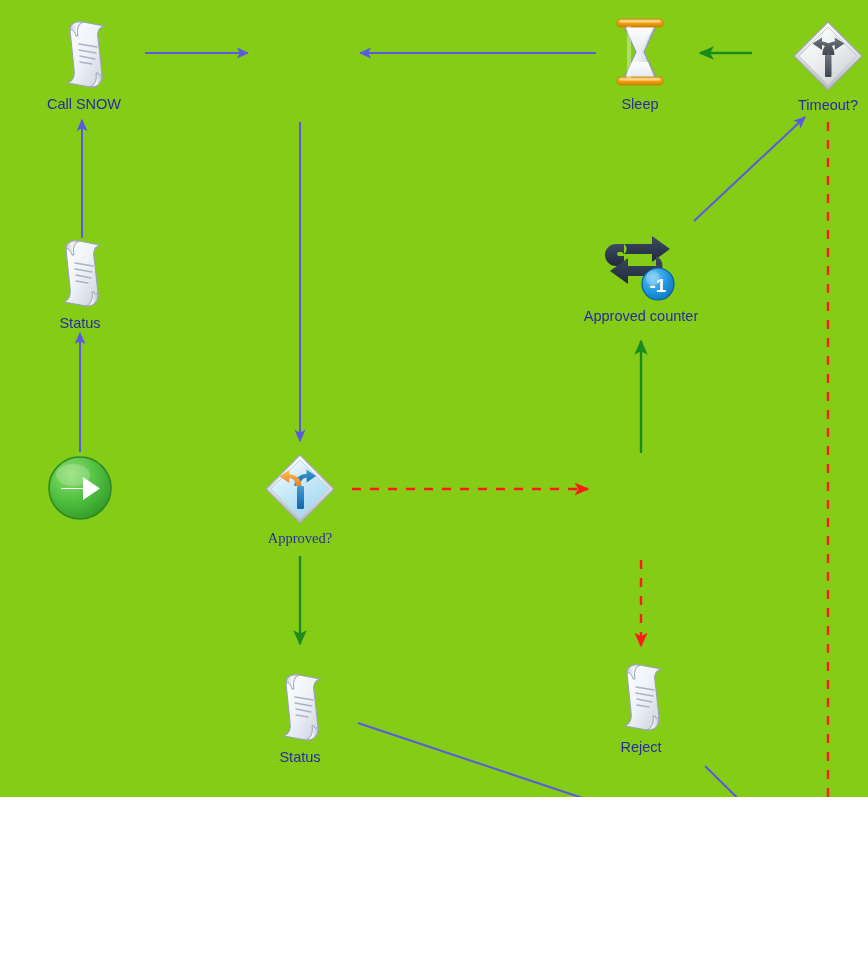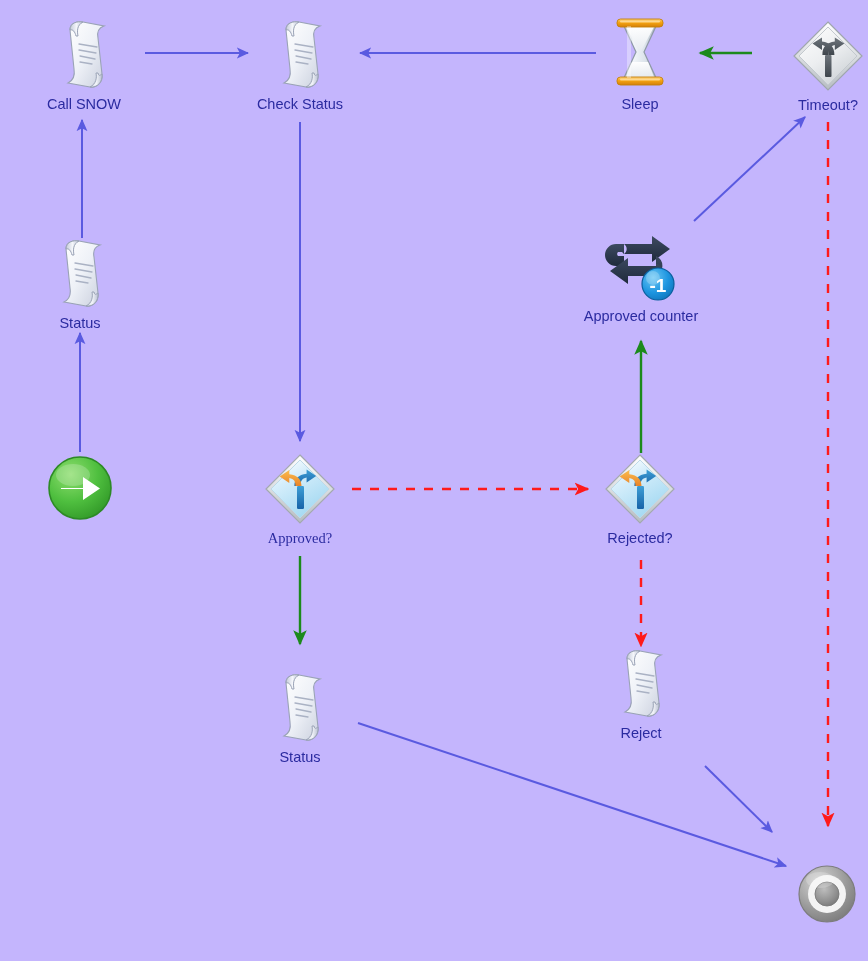--- a/index.html
+++ b/index.html
@@ -7,22 +7,22 @@
     margin: 0;
     padding: 0;
     background: #ffffff;
   }
   body {
     font-family: "Liberation Sans", sans-serif;
   }
   #canvas {
     position: relative;
     width: 868px;
-    height: 961px;
-    background: #c4b5fd;
+    height: 797px;
+    background: #84cc16;
     overflow: hidden;
   }
   #edges {
     position: absolute;
     left: 0;
     top: 0;
     width: 868px;
     height: 961px;
     pointer-events: none;
   }
@@ -153,36 +153,20 @@
           <line x1="25" y1="26" x2="43" y2="29"></line>
           <line x1="25" y1="32" x2="42" y2="35"></line>
           <line x1="26" y1="38" x2="41" y2="41"></line>
           <line x1="26" y1="44" x2="38" y2="46"></line>
         </g>
       </svg>
     </span>
     <span class="label">Call SNOW</span>
   </div>
 
-  <div class="node" style="left:300px; top:18px;">
-    <span class="glyph ico-scroll">
-      <svg viewBox="0 0 60 74" width="60" height="74" xmlns="http://www.w3.org/2000/svg">
-        <path d="M16 12 C16 5 23 3 29 4 L50 8 C44 10 43 15 44 20 L48 56 C49 64 43 70 36 69 L14 65 C20 62 21 57 20 51 Z" fill="url(#scrA)" stroke="#9aa3b6" stroke-width="1.1"></path>
-        <path d="M16 12 C16 5 23 3 29 4 C23 7 23 13 24 18 L22 18 C21 14 19 11 16 12 Z" fill="url(#scrB)" stroke="#9aa3b6" stroke-width="1"></path>
-        <path d="M48 56 C49 64 43 70 36 69 C42 66 43 60 42 55 L44 55 C45 59 46 57 48 56 Z" fill="url(#scrB)" stroke="#9aa3b6" stroke-width="1"></path>
-        <g stroke="#aab2c4" stroke-width="1.3" stroke-linecap="round">
-          <line x1="25" y1="26" x2="43" y2="29"></line>
-            <line x1="25" y1="32" x2="42" y2="35"></line>
-          <line x1="26" y1="38" x2="41" y2="41"></line>
-            <line x1="26" y1="44" x2="38" y2="46"></line>
-        </g>
-      </svg>
-    </span>
-    <span class="label">Check Status</span>
-  </div>
 
   <div class="node" style="left:640px; top:12px;">
     <span class="glyph ico-hourglass">
       <svg viewBox="0 0 58 80" width="58" height="80" xmlns="http://www.w3.org/2000/svg">
         <defs>
           <linearGradient id="hgGlass" x1="0" y1="0" x2="1" y2="0">
             <stop offset="0" stop-color="#b9c3ce"></stop>
               <stop offset="0.3" stop-color="#f2f6f9"></stop>
             <stop offset="0.65" stop-color="#dce4eb"></stop>
               <stop offset="1" stop-color="#a9b4c0"></stop>
@@ -327,51 +311,39 @@
         <path d="M37 3 L71 37 L37 71 L3 37 Z" fill="url(#dmBlueEdge)" stroke="#a3a9af" stroke-width="1.2"></path>
         <path d="M37 8 L66 37 L37 66 L8 37 Z" fill="url(#dmBlue)" stroke="#bcd9e8" stroke-width="1"></path>
         <rect x="34" y="34" width="7" height="23" rx="1.2" fill="url(#arrBlue)"></rect>
         <path d="M37.6 34 C37.6 29 38.8 26.5 43.6 25.6 L43.6 30.4 L53.2 24 L43.6 17.6 L43.6 21.8 C35.2 22.8 31.4 27 31.4 34 Z" fill="url(#arrBlue)"></path>
         <path d="M37 34 C37 29.5 35.6 27 30.8 26.1 L30.8 30.9 L21.2 24.5 L30.8 18.1 L30.8 22.3 C39.2 23.3 43 27.5 43 34 L37 34 Z" fill="url(#arrOrange)" transform="translate(-4.5,0)"></path>
       </svg>
     </span>
     <span class="label">Approved?</span>
   </div>
 
-  <div class="node" style="left:640px; top:452px;">
-    <span class="glyph ico-diamond">
-      <svg viewBox="0 0 74 74" width="74" height="74" xmlns="http://www.w3.org/2000/svg">
-        <path d="M37 3 L71 37 L37 71 L3 37 Z" fill="url(#dmBlueEdge)" stroke="#a3a9af" stroke-width="1.2"></path>
-        <path d="M37 8 L66 37 L37 66 L8 37 Z" fill="url(#dmBlue)" stroke="#bcd9e8" stroke-width="1"></path>
-        <rect x="34" y="34" width="7" height="23" rx="1.2" fill="url(#arrBlue)"></rect>
-        <path d="M37.6 34 C37.6 29 38.8 26.5 43.6 25.6 L43.6 30.4 L53.2 24 L43.6 17.6 L43.6 21.8 C35.2 22.8 31.4 27 31.4 34 Z" fill="url(#arrBlue)"></path>
-        <path d="M37 34 C37 29.5 35.6 27 30.8 26.1 L30.8 30.9 L21.2 24.5 L30.8 18.1 L30.8 22.3 C39.2 23.3 43 27.5 43 34 L37 34 Z" fill="url(#arrOrange)" transform="translate(-4.5,0)"></path>
-      </svg>
-    </span>
-    <span class="label">Rejected?</span>
-  </div>
 
   <div class="node" style="left:300px; top:671px;">
     <span class="glyph ico-scroll">
       <svg viewBox="0 0 60 74" width="60" height="74" xmlns="http://www.w3.org/2000/svg">
         <path d="M16 12 C16 5 23 3 29 4 L50 8 C44 10 43 15 44 20 L48 56 C49 64 43 70 36 69 L14 65 C20 62 21 57 20 51 Z" fill="url(#scrA)" stroke="#9aa3b6" stroke-width="1.1"></path>
         <path d="M16 12 C16 5 23 3 29 4 C23 7 23 13 24 18 L22 18 C21 14 19 11 16 12 Z" fill="url(#scrB)" stroke="#9aa3b6" stroke-width="1"></path>
         <path d="M48 56 C49 64 43 70 36 69 C42 66 43 60 42 55 L44 55 C45 59 46 57 48 56 Z" fill="url(#scrB)" stroke="#9aa3b6" stroke-width="1"></path>
         <g stroke="#aab2c4" stroke-width="1.3" stroke-linecap="round">
           <line x1="25" y1="26" x2="43" y2="29"></line>
             <line x1="25" y1="32" x2="42" y2="35"></line>
           <line x1="26" y1="38" x2="41" y2="41"></line>
             <line x1="26" y1="44" x2="38" y2="46"></line>
         </g>
       </svg>
     </span>
     <span class="label">Status</span>
   </div>
 
-  <div class="node" style="left:641px; top:647px;">
+  <div class="node" style="left:641px; top:661px;">
     <span class="glyph ico-scroll">
       <svg viewBox="0 0 60 74" width="60" height="74" xmlns="http://www.w3.org/2000/svg">
         <path d="M16 12 C16 5 23 3 29 4 L50 8 C44 10 43 15 44 20 L48 56 C49 64 43 70 36 69 L14 65 C20 62 21 57 20 51 Z" fill="url(#scrA)" stroke="#9aa3b6" stroke-width="1.1"></path>
         <path d="M16 12 C16 5 23 3 29 4 C23 7 23 13 24 18 L22 18 C21 14 19 11 16 12 Z" fill="url(#scrB)" stroke="#9aa3b6" stroke-width="1"></path>
         <path d="M48 56 C49 64 43 70 36 69 C42 66 43 60 42 55 L44 55 C45 59 46 57 48 56 Z" fill="url(#scrB)" stroke="#9aa3b6" stroke-width="1"></path>
         <g stroke="#aab2c4" stroke-width="1.3" stroke-linecap="round">
           <line x1="25" y1="26" x2="43" y2="29"></line>
             <line x1="25" y1="32" x2="42" y2="35"></line>
           <line x1="26" y1="38" x2="41" y2="41"></line>
             <line x1="26" y1="44" x2="38" y2="46"></line>

